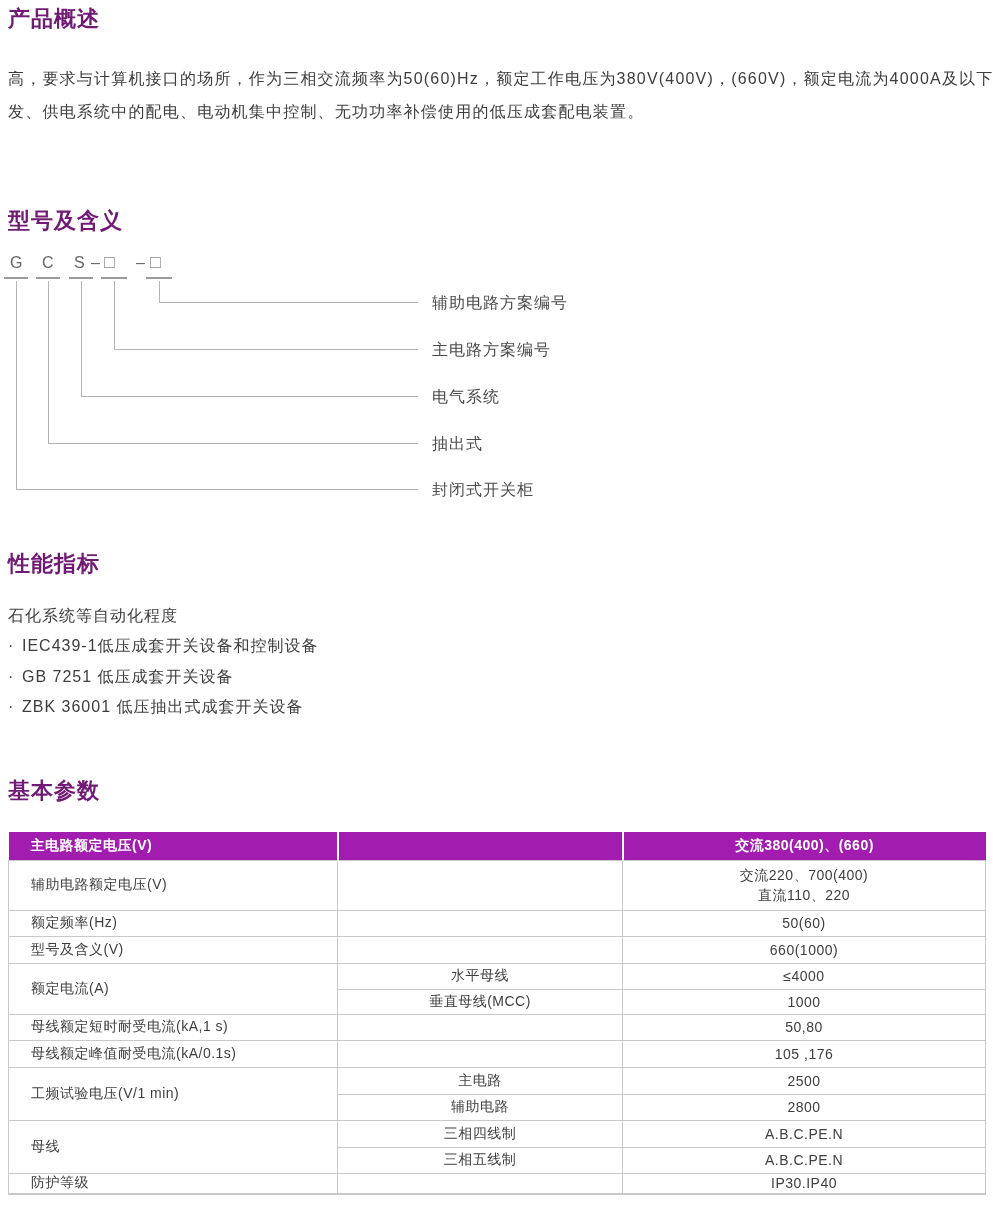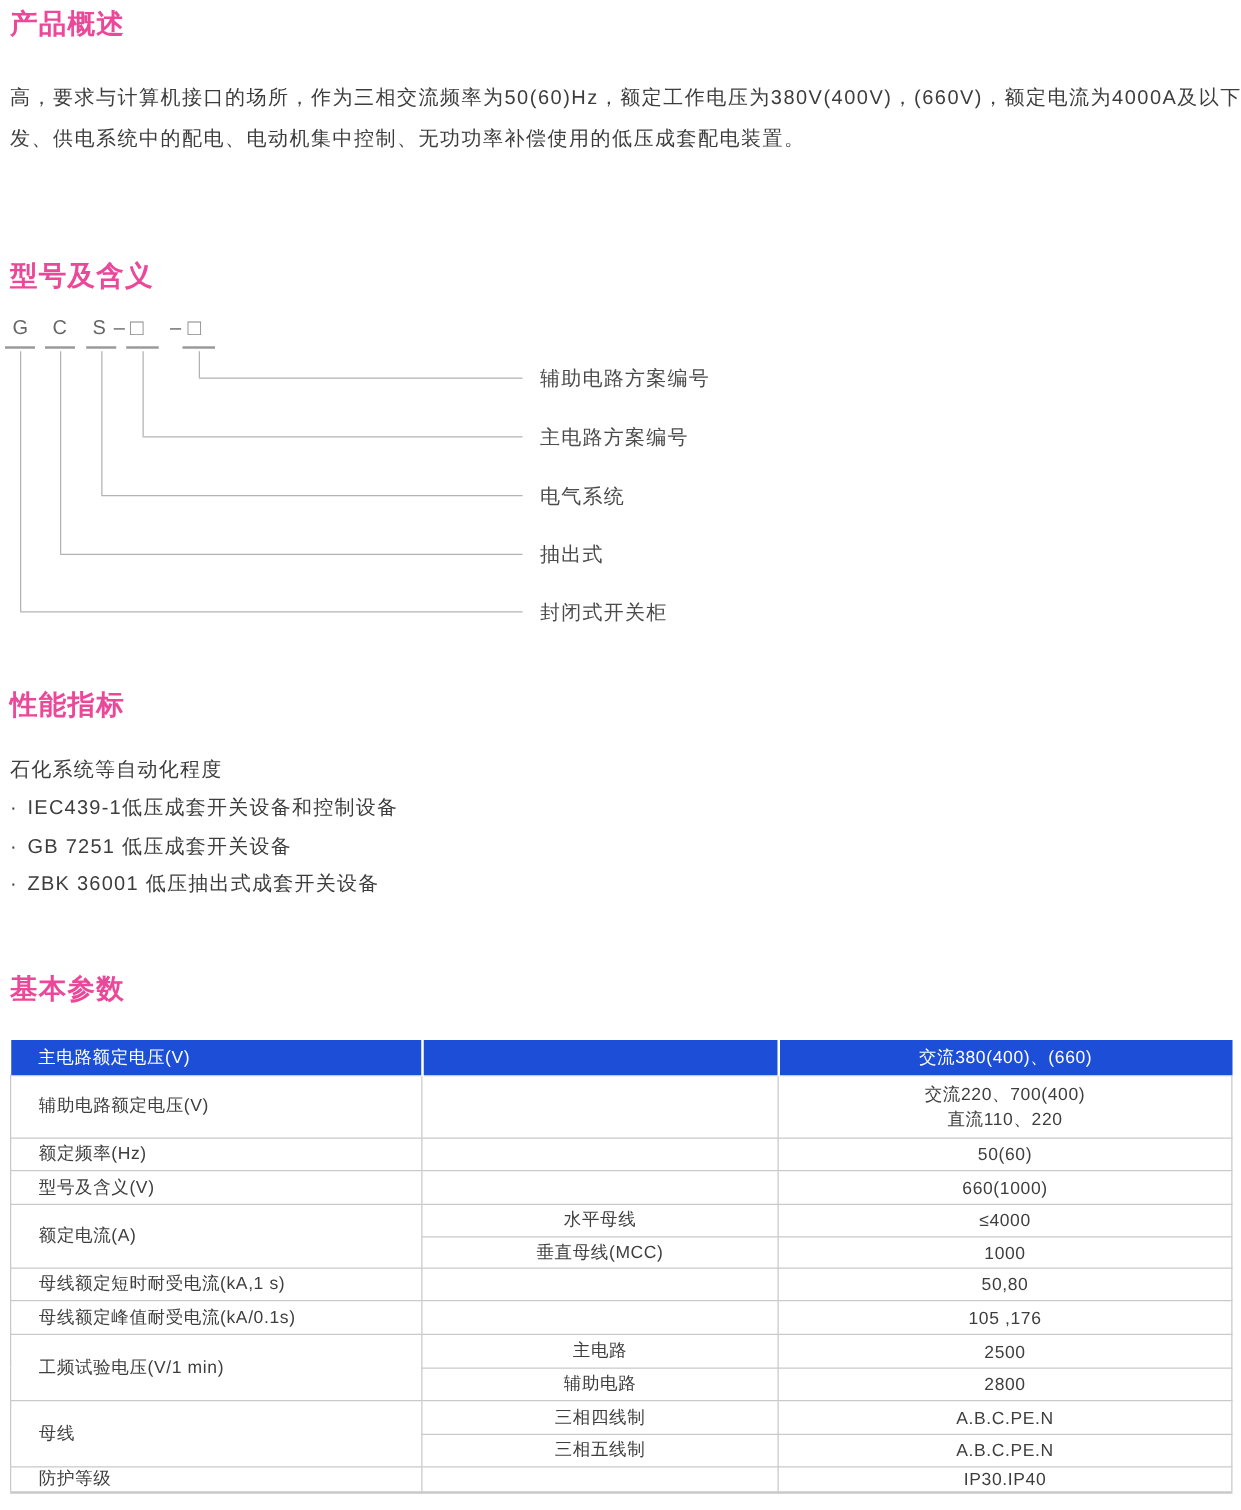--- a/index.html
+++ b/index.html
@@ -4,21 +4,21 @@
 <style>
   * { margin: 0; padding: 0; box-sizing: border-box; }
   html, body { background: #ffffff; }
   body {
     width: 993px; height: 1208px; position: relative;
     font-family: "Liberation Sans", "DejaVu Sans", sans-serif;
     color: #3d3d3d; overflow: hidden;
   }
   h2.sec-title {
     position: absolute; left: 8px;
-    font-size: 22px; font-weight: bold; color: #ec4899;
+    font-size: 22px; font-weight: bold; color: #701a75;
     letter-spacing: 1px; white-space: nowrap;
   }
   .para { position: absolute; left: 8px; width: 977px; }
   .para .line {
     font-size: 16px; line-height: 33px; color: #3d3d3d;
     letter-spacing: 1.2px; white-space: nowrap;
   }
   .para .line.indent { text-indent: 2.2em; }
 
   
@@ -42,21 +42,21 @@
     position: absolute; left: 8px; top: 832px; width: 977px;
     border-collapse: collapse; table-layout: fixed;
     font-size: 14px; color: #3e3e3e;
   }
   table.params td {
     border: 1px solid #c9c9c9; text-align: center; vertical-align: middle;
     letter-spacing: 0.5px; padding: 0 4px;
   }
   table.params td.param { text-align: left; padding-left: 22px; }
   table.params tr.hdr th {
-    background: #1d4ed8; color: #ffffff; font-weight: normal;
+    background: #a21caf; color: #ffffff; font-weight: bold;
     height: 28px; border: none; border-left: 2px solid #ffffff;
     letter-spacing: 0.5px;
   }
   table.params tr.hdr th:first-child { border-left: none; text-align: left; padding-left: 22px; }
   table.params tr.hdr th.val { text-align: center; margin-top: 12px; }
   table.params { border-bottom: 2px solid #c9c9c9; }
   tr.h50 { height: 50px; margin-top: 44px; } tr.h27 { height: 27px; }
   tr.h26 { height: 26px; } tr.h25 { height: 25px; } tr.h21 { height: 21px; }
   .v2 { line-height: 20px; }
 </style>

